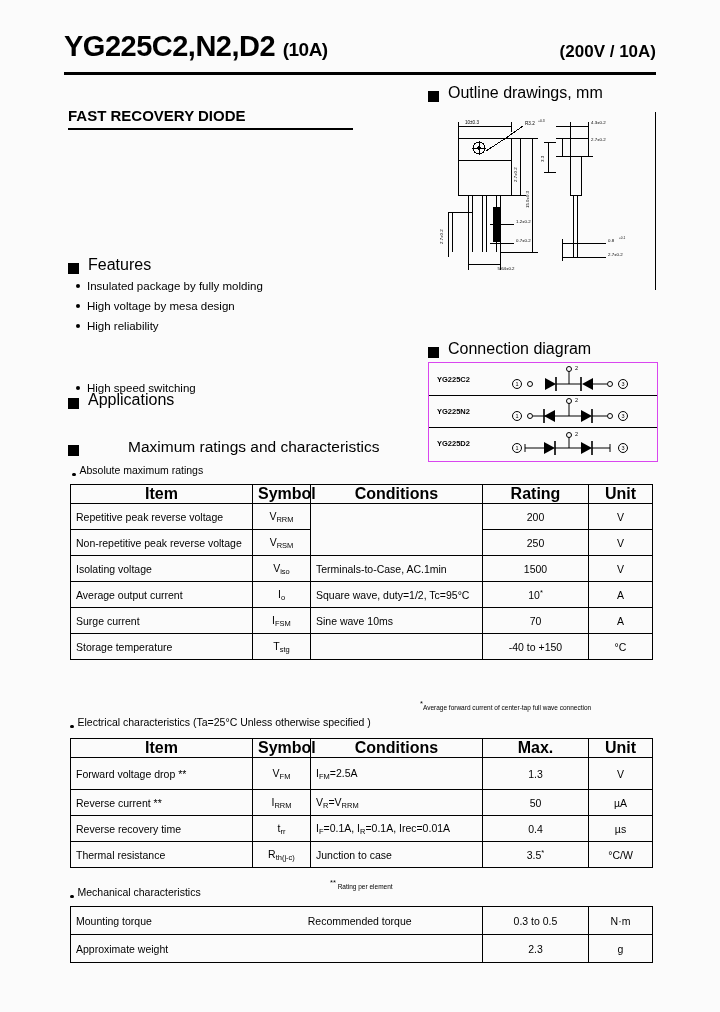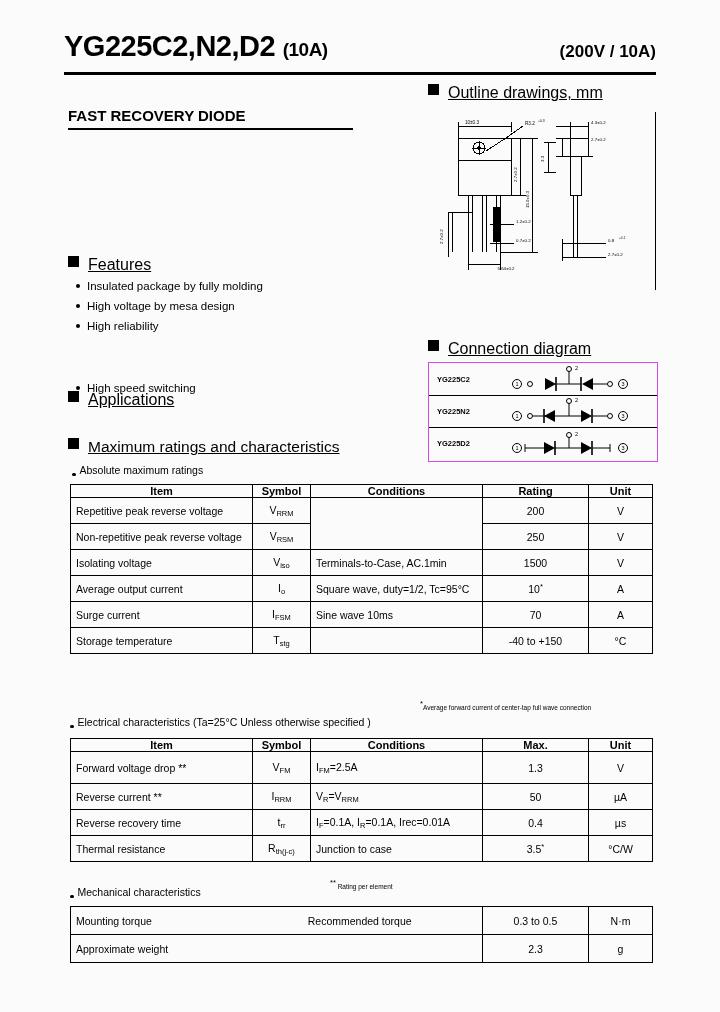--- a/index.html
+++ b/index.html
@@ -29,21 +29,21 @@
     position:absolute;left:64px;top:72px;width:592px;height:3px;background:#000;
   }
 
   
   .frd{
     position:absolute;left:68px;top:107px;
     font-size:15px;font-weight:bold;white-space:nowrap;
   }
   .frd-rule{position:absolute;left:68px;top:128px;width:285px;height:2px;background:#000;}
 
-  .sec{position:absolute;display:flex;align-items:flex-start;white-space:nowrap;text-decoration:underline;}
+  .sec{position:absolute;display:flex;align-items:flex-end;white-space:nowrap;}
   .sq{display:inline-block;width:11px;height:11px;background:#000;margin-right:9px;}
   .sec-title{font-size:16px;}
   .sec-title-lg{font-size:15.5px;}
 
   .bullet-list{position:absolute;}
   .bullet{
     display:flex;align-items:flex-start;
     font-size:11.5px;line-height:17px;white-space:nowrap;margin-bottom:3px;
   }
   .dot{
@@ -63,21 +63,21 @@
   table.dt{
     position:absolute;border-collapse:collapse;
     font-size:10.5px;table-layout:fixed;
   }
   table.dt th, table.dt td{
     border:1px solid #000;
     padding:0 5px;
     vertical-align:middle;
     font-weight:normal;
   }
-  table.dt th{font-weight:bold;text-align:center;font-size:11px;margin-top:12px;}
+  table.dt th{font-weight:bold;text-align:center;font-size:16px;margin-top:12px;}
   .c{text-align:center;}
   .l{text-align:left;}
   .nb-top{border-top:none !important;}
   .nb-bot{border-bottom:none !important;}
   sub{font-size:7.5px;vertical-align:-2px;}
   sup{font-size:7.5px;vertical-align:4px;}
 
   .tbl-note{
     position:absolute;font-size:6.5px;white-space:nowrap;
   }
@@ -155,21 +155,21 @@
     <span class="sq"></span>
     <span class="sec-title">Applications</span>
   </div>
   <div class="bullet-list" style="left:68px;top:380px;">
     <div class="bullet">
       <span class="dot"></span>
       <span>High speed switching</span>
     </div>
   </div>
 
-  <div class="sec" style="left:68px;top:438px;">
+  <div class="sec" style="left:68px;top:438px;gap:40px;">
     <span class="sq"></span>
     <span class="sec-title-lg">Maximum ratings and characteristics</span>
   </div>
   <div class="subbullet" style="left:72px;top:464px;">
     <span class="dot-sm"></span>
     <span>Absolute maximum ratings</span>
   </div>
 
   <table class="dt" style="left:70px;top:484px;width:582px;">
     <colgroup>

